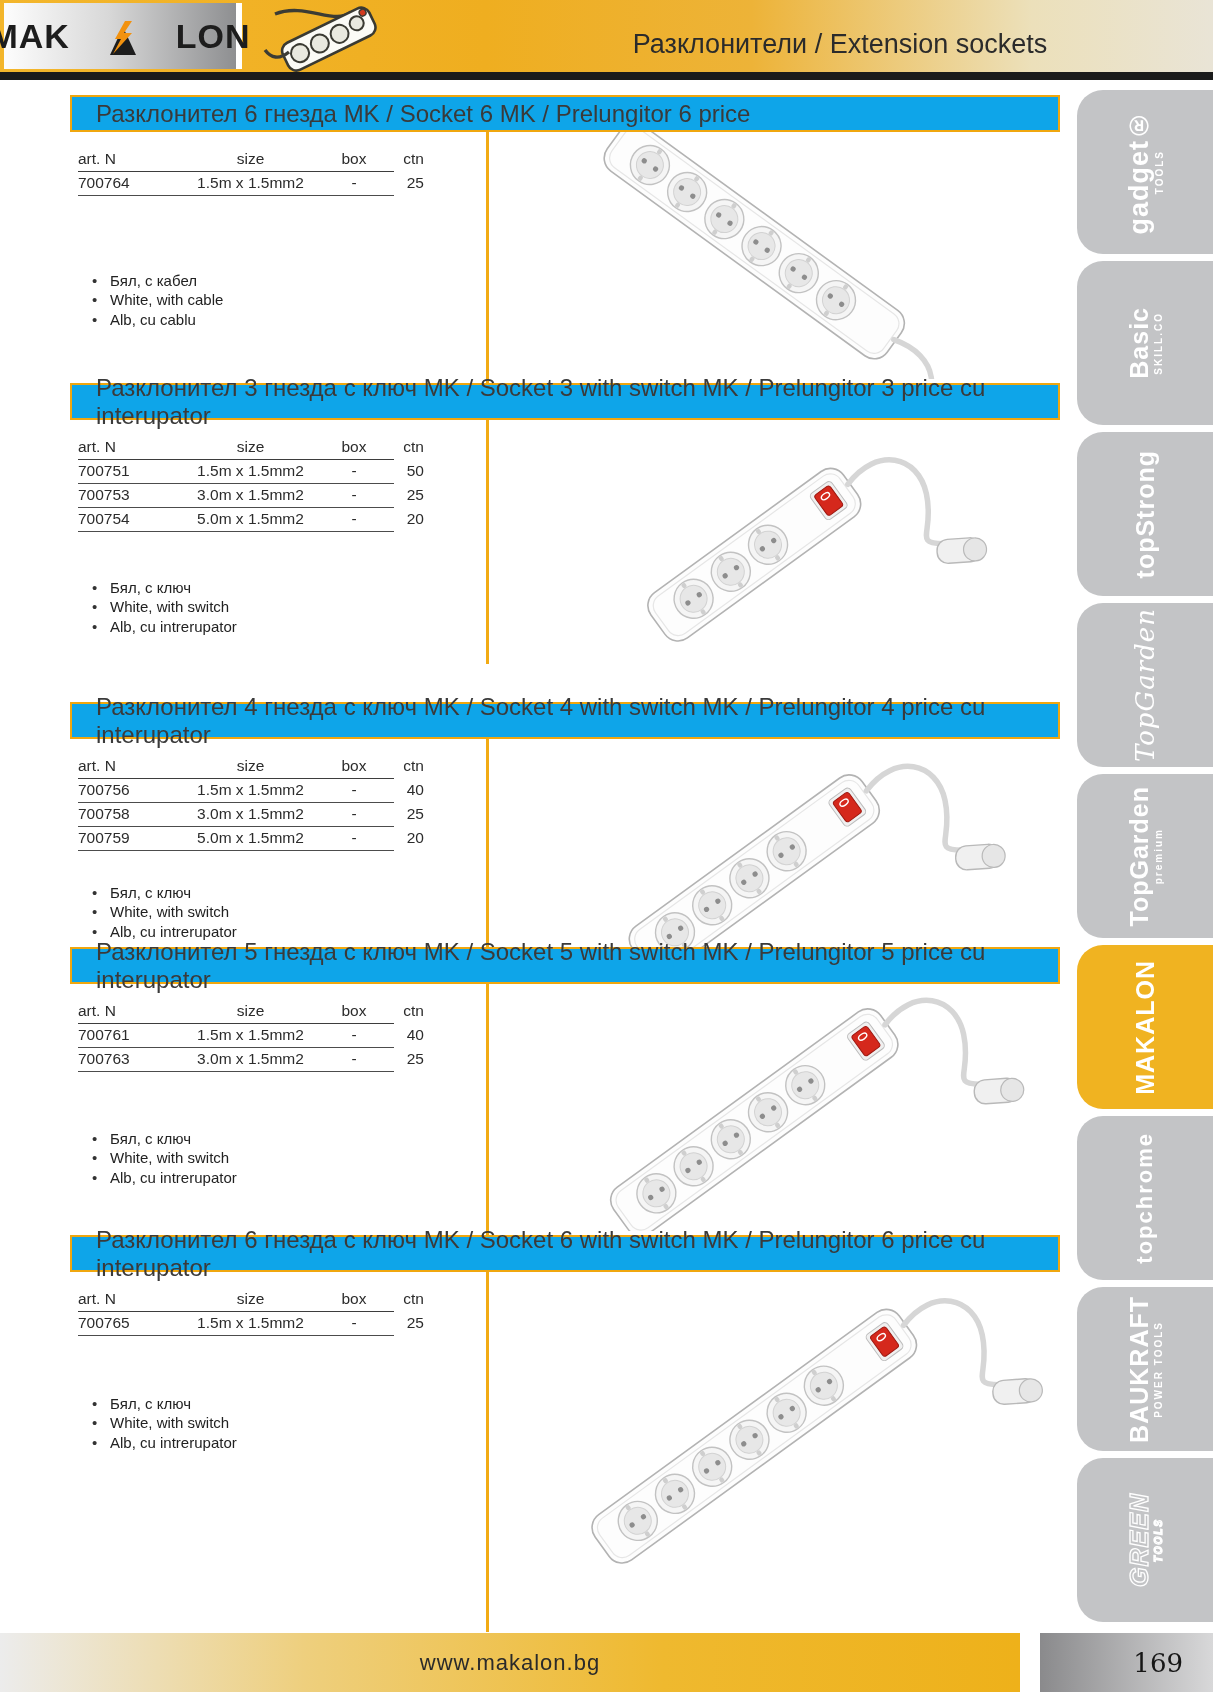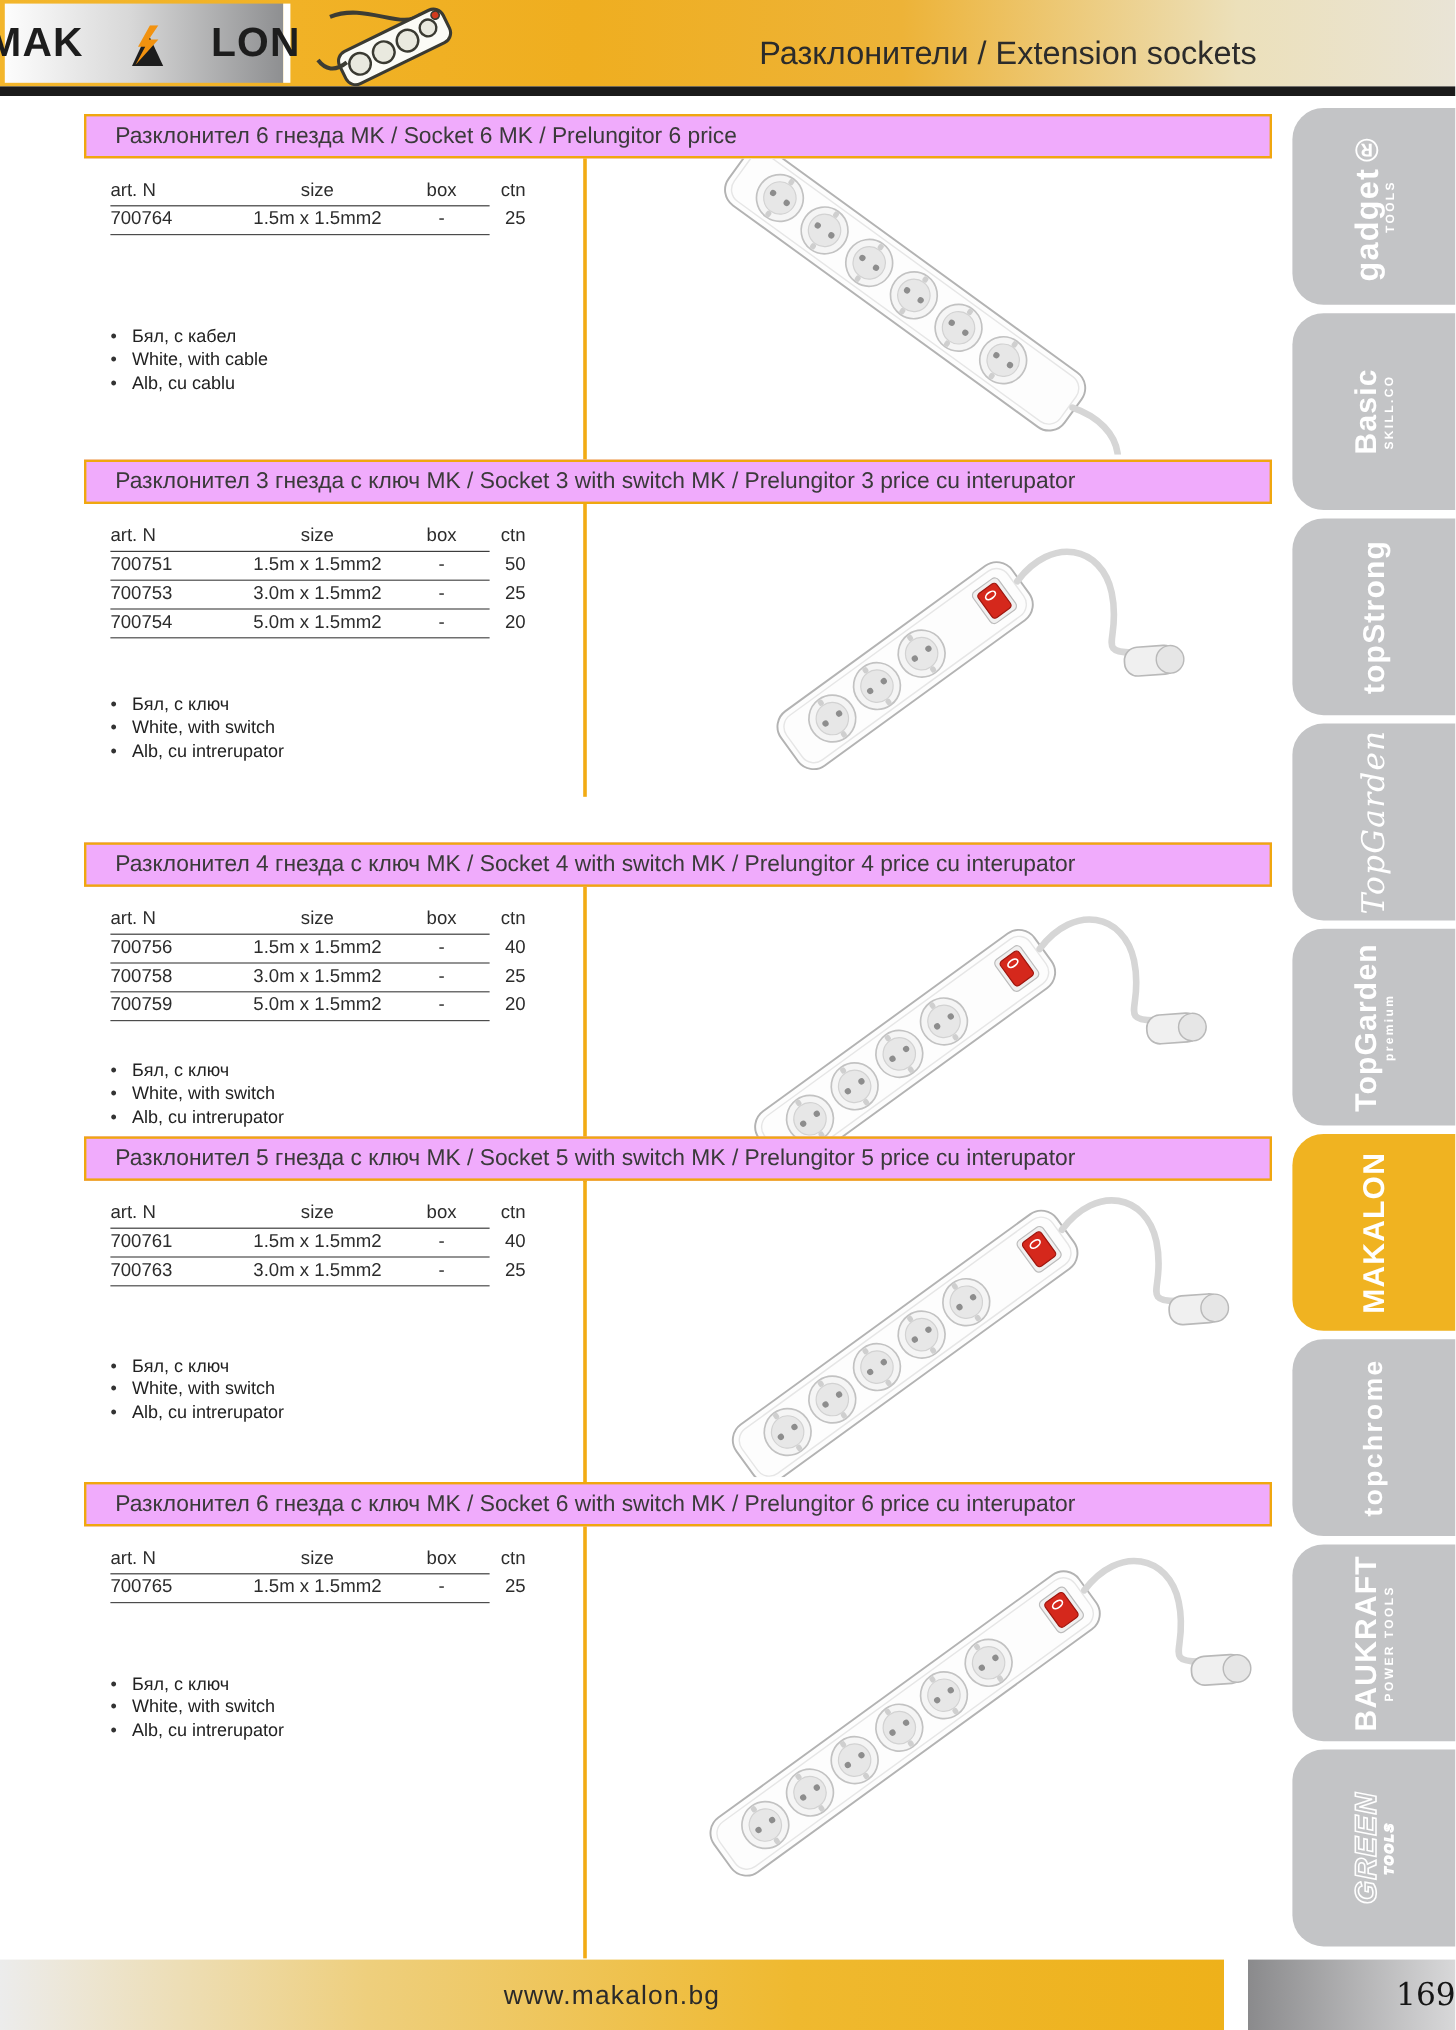--- a/index.html
+++ b/index.html
@@ -14,28 +14,28 @@
             display:flex;align-items:center;justify-content:center;border-right:6px solid #fff;}
   .logo{display:flex;align-items:flex-end;font-weight:bold;font-size:34px;letter-spacing:1px;color:#1d1d1d;gap:37px;}
   .logo svg{margin:0 1px -1px 1px;}
   .header-art{position:absolute;left:255px;top:0;width:150px;height:72px;overflow:hidden;}
   .header-title{position:absolute;left:560px;top:0;width:560px;height:89px;display:flex;
                 align-items:center;justify-content:center;font-size:27px;color:#2b2b2b;}
   .black-bar{position:absolute;left:0;top:72px;width:1213px;height:8px;background:#1b1b1b;}
 
   
   .section{position:absolute;left:70px;width:990px;}
-  .title-bar{height:33px;background:#f0abfc;border:2px solid #f0a70f;
-             display:flex;align-items:center;padding-left:24px;font-size:19px;color:#3a3a3a;}
+  .title-bar{height:33px;background:#0ea5e9;border:2px solid #f0a70f;
+             display:flex;align-items:center;padding-left:24px;font-size:24px;color:#3a3a3a;}
   .content{position:relative;width:990px;}
   .v-divider{position:absolute;left:416px;top:0;width:3px;background:#f2ab14;}
   .left-col{position:absolute;left:0;top:0;width:416px;height:100%;}
   .right-col{position:absolute;left:419px;top:0;width:571px;height:100%;overflow:hidden;}
 
-  .ptable{margin:16px 0 0 22px;width:316px;font-size:15.5px;color:#2c2c2c;}
+  .ptable{margin:16px 0 0 8px;width:316px;font-size:15.5px;color:#2c2c2c;}
   .trow{display:grid;grid-template-columns:95px 155px 52px 44px;align-items:end;
         border-bottom:1.6px solid #4c4c4c;padding:2px 0 3px 0;}
   .trow.head{border-bottom:1.6px solid #3d3d3d;}
   .c0{text-align:left;} .c1{text-align:center;} .c2{text-align:center;} .c3{text-align:right;}
 
   .bullets{position:absolute;left:22px;font-size:15px;color:#222;line-height:19.5px;}
   .bullets div{display:flex;}
   .bullets .dot{width:18px;color:#333;}
   .section:nth-of-type(1) .bullets{bottom:50px;}
   .section:nth-of-type(2) .bullets{bottom:24px;}
@@ -58,21 +58,21 @@
   .tab--chrome .vtxt{font-size:22px;letter-spacing:2px;}
 
   
   .footer-band{position:absolute;left:0;top:1633px;width:1020px;height:60px;
                background:linear-gradient(to right,#ececec 0%,#eecf7d 30%,#efb92f 65%,#eeb11a 100%);
                display:flex;align-items:center;justify-content:center;}
   .footer-band span{font-size:22px;color:#2a2a2a;letter-spacing:1px;}
   .footer-page{position:absolute;left:1040px;top:1633px;width:173px;height:59px;
                background:linear-gradient(to right,#8a8a8c 0%,#d8d8d9 100%);
                display:flex;align-items:center;justify-content:flex-end;padding-right:0;}
-  .footer-page span{font-family:"DejaVu Serif",serif;font-size:26px;color:#161616;}
+  .footer-page span{font-family:"DejaVu Serif",serif;font-size:26px;color:#161616;margin-right:30px;}
 </style>
 </head>
 <body>
 
 <div class="page">
 
   <div class="header">
     <div class="logo-box">
       <div class="logo">
         <span>MAK</span>

